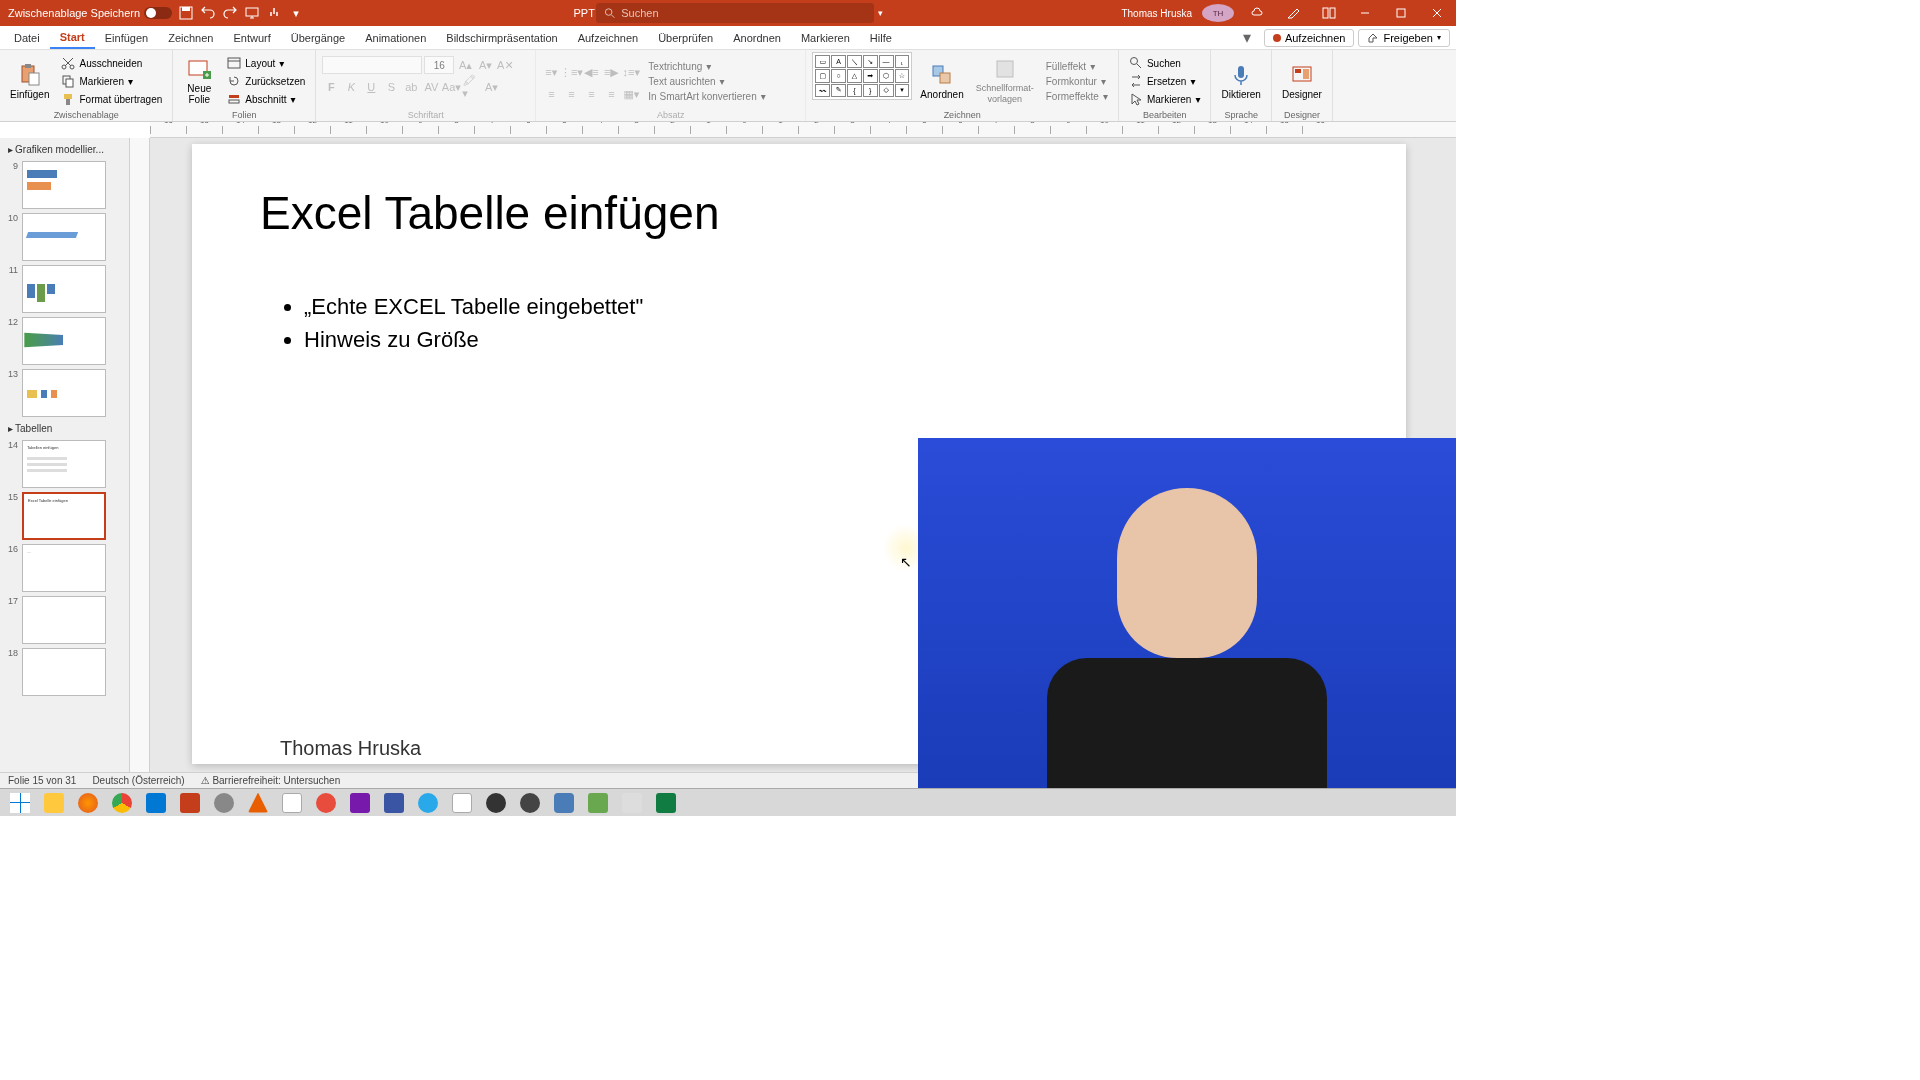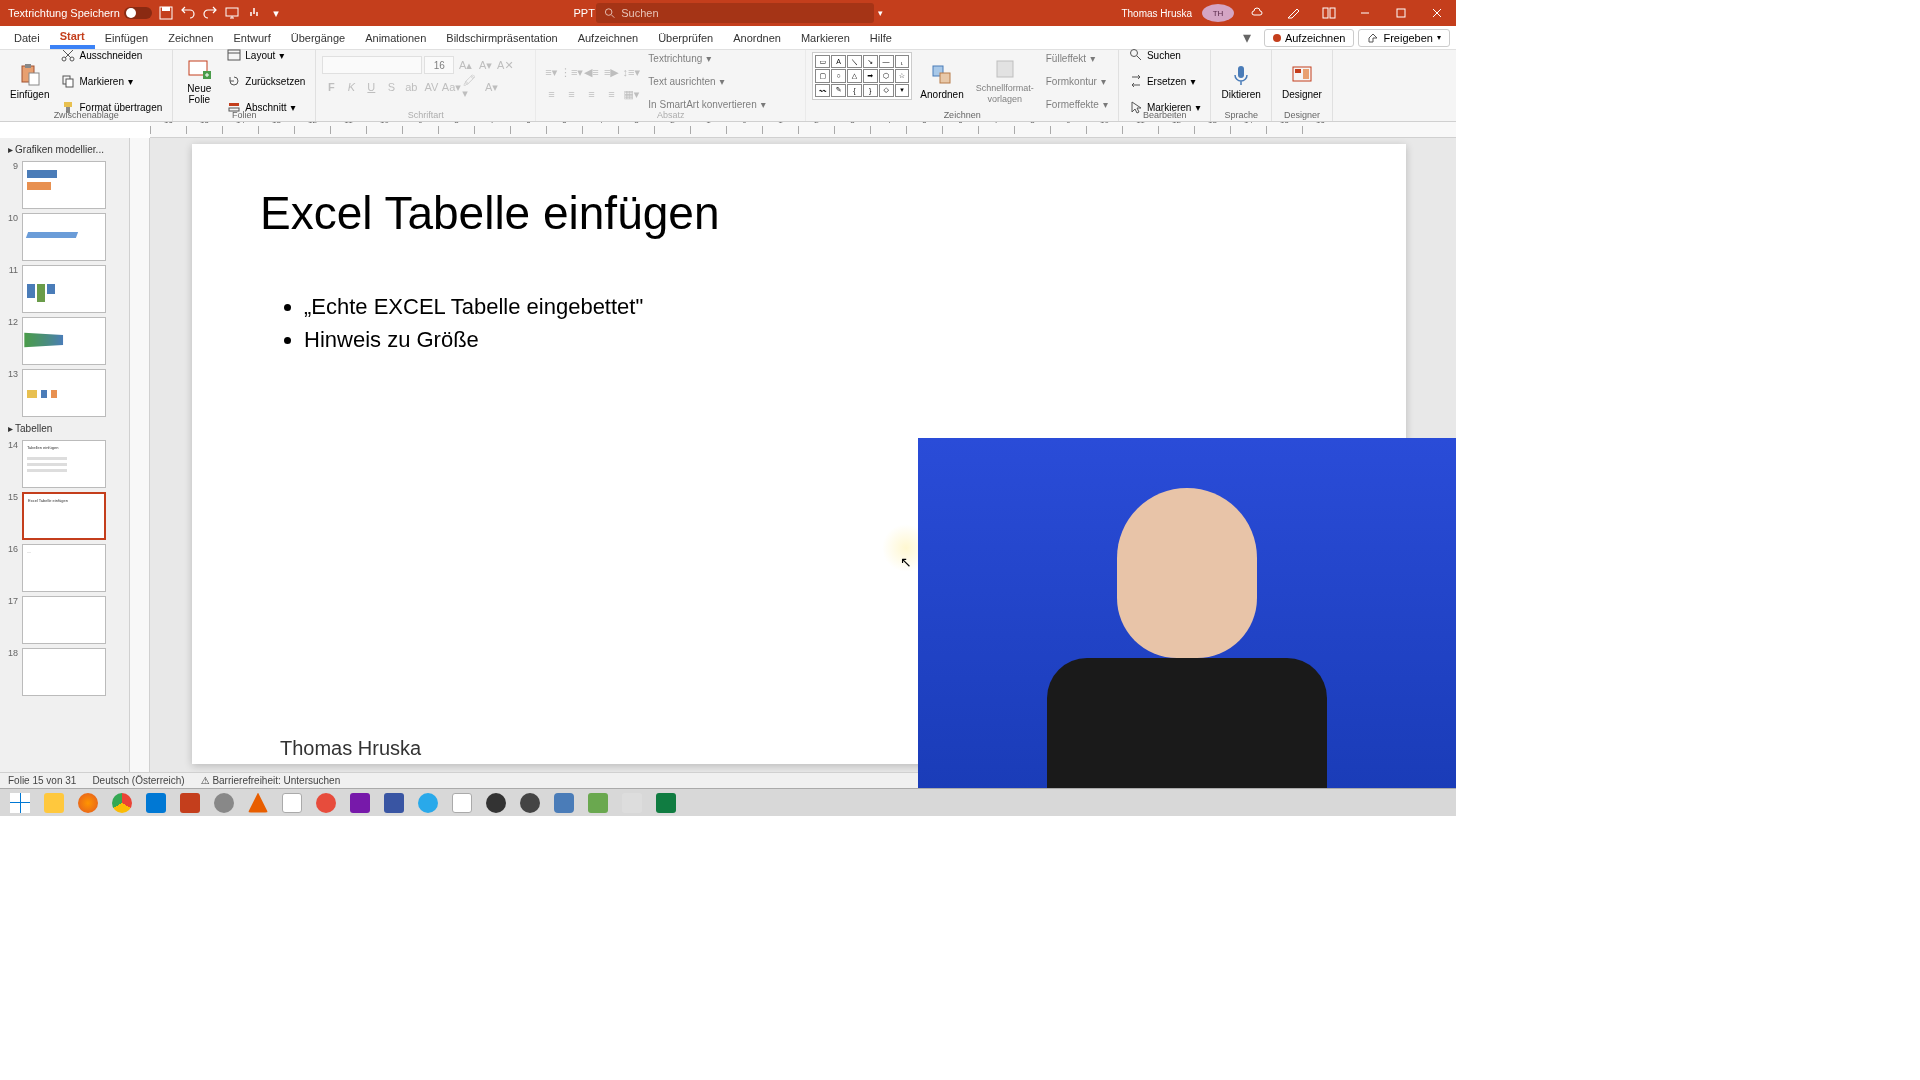--- a/index.html
+++ b/index.html
@@ -16,33 +16,33 @@
 .search-box { position: absolute; left: 596px; width: 278px; height: 20px; background: #a53416; border-radius: 3px; display: flex; align-items: center; padding: 0 8px; gap: 6px; }
 .search-box input { background: transparent; border: none; color: #fff; font-size: 11px; outline: none; width: 100%; }
 .search-box input::placeholder { color: #e8c4b8; }
 .titlebar-right { margin-left: auto; display: flex; align-items: center; gap: 10px; padding-right: 6px; }
 .user-avatar { width: 32px; height: 18px; background: #d4a5c4; border-radius: 50%; display: flex; align-items: center; justify-content: center; font-size: 8px; color: #5a2a4a; }
 .win-btn { width: 26px; height: 18px; display: flex; align-items: center; justify-content: center; cursor: pointer; }
 
 
 .ribbon-tabs { height: 24px; background: #fff; border-bottom: 1px solid #e0e0e0; display: flex; align-items: stretch; padding-left: 4px; position: relative; }
 .ribbon-tab { padding: 0 10px; font-size: 11px; color: #333; display: flex; align-items: center; cursor: pointer; }
-.ribbon-tab.active { border-bottom: 4px solid #3b82f6; color: #c43e1c; font-weight: 600; }
+.ribbon-tab.active { border-bottom: 2px solid #3b82f6; color: #c43e1c; font-weight: 600; }
 .ribbon-tabs-right { position: absolute; right: 6px; display: flex; align-items: center; gap: 4px; height: 100%; }
 .ribbon-right-btn { padding: 2px 8px; font-size: 11px; border: 1px solid #ccc; border-radius: 3px; display: flex; align-items: center; gap: 4px; cursor: pointer; background: #fff; }
 
 
 .ribbon { height: 72px; background: #f5f5f5; border-bottom: 1px solid #d0d0d0; display: flex; position: relative; }
 .ribbon-group { border-right: 1px solid #e0e0e0; padding: 2px 6px; display: flex; flex-direction: column; position: relative; }
 .ribbon-group-label { position: absolute; bottom: 0; left: 0; right: 0; text-align: center; font-size: 9px; color: #666; padding: 1px 0; }
 .ribbon-group-content { display: flex; gap: 4px; height: 58px; }
 .ribbon-big-btn { display: flex; flex-direction: column; align-items: center; justify-content: center; padding: 2px 4px; cursor: pointer; min-width: 40px; }
 .ribbon-big-btn .icon { width: 24px; height: 24px; margin-bottom: 2px; }
 .ribbon-big-btn .label { font-size: 10px; text-align: center; line-height: 11px; }
-.ribbon-col { display: flex; flex-direction: column; gap: 10px; justify-content: center; }
+.ribbon-col { display: flex; flex-direction: column; gap: 2px; justify-content: center; }
 .ribbon-small-btn { display: flex; align-items: center; gap: 4px; font-size: 10px; padding: 1px 4px; cursor: pointer; white-space: nowrap; }
 .ribbon-small-btn .icon { width: 14px; height: 14px; }
 .font-row { display: flex; gap: 2px; align-items: center; }
 .font-select { width: 100px; height: 18px; border: 1px solid #ccc; background: #fff; font-size: 10px; }
 .font-size { width: 30px; height: 18px; border: 1px solid #ccc; background: #fff; font-size: 10px; text-align: center; }
 .icon-btn { width: 18px; height: 18px; display: flex; align-items: center; justify-content: center; cursor: pointer; font-size: 11px; color: #888; }
 .shapes-gallery { width: 100px; height: 48px; border: 1px solid #ccc; background: #fff; display: grid; grid-template-columns: repeat(6, 1fr); grid-template-rows: repeat(3, 1fr); gap: 1px; padding: 2px; }
 .shape-item { border: 1px solid #888; font-size: 7px; display: flex; align-items: center; justify-content: center; }
 .disabled { opacity: 0.5; }
 
@@ -95,21 +95,21 @@
 .task-icon { width: 20px; height: 20px; border-radius: 3px; }
 
 svg { display: block; }
 </style>
 </head>
 <body>
 
 <div class="titlebar">
   <div class="titlebar-left">
     <div class="autosave-toggle">
-      <span>Textrichtung Speichern</span>
+      <span>Zwischenablage Speichern</span>
       <div class="toggle-switch"></div>
     </div>
     <div class="qat-icon">
         <svg width="14" height="14" viewBox="0 0 14 14">
           <rect x="1" y="1" width="12" height="12" fill="none" stroke="#fff" stroke-width="1"></rect>
           <rect x="3" y="1" width="8" height="4" fill="#fff"></rect>
         </svg>
       </div>
     <div class="qat-icon">
         <svg width="14" height="14" viewBox="0 0 14 14">

